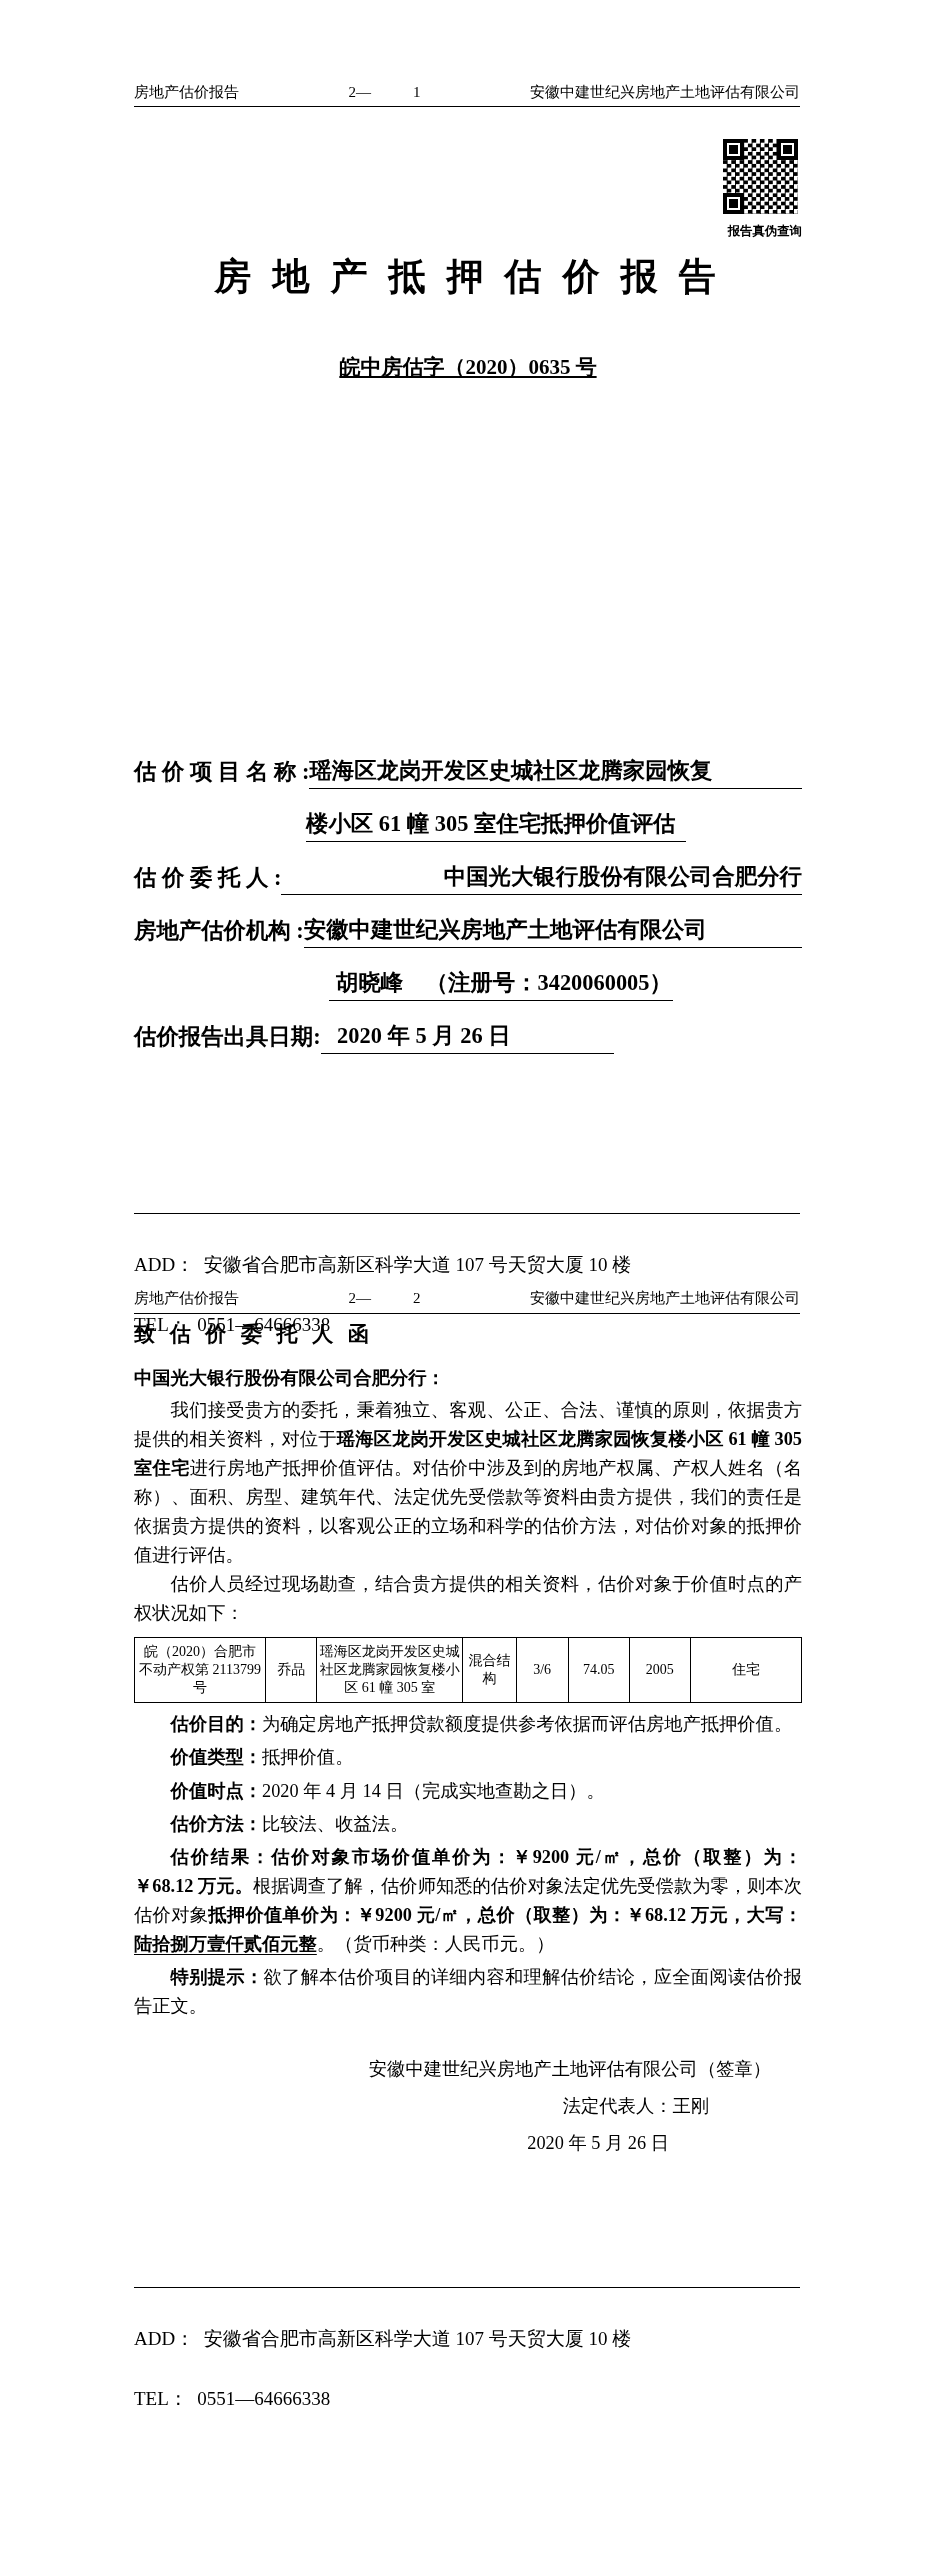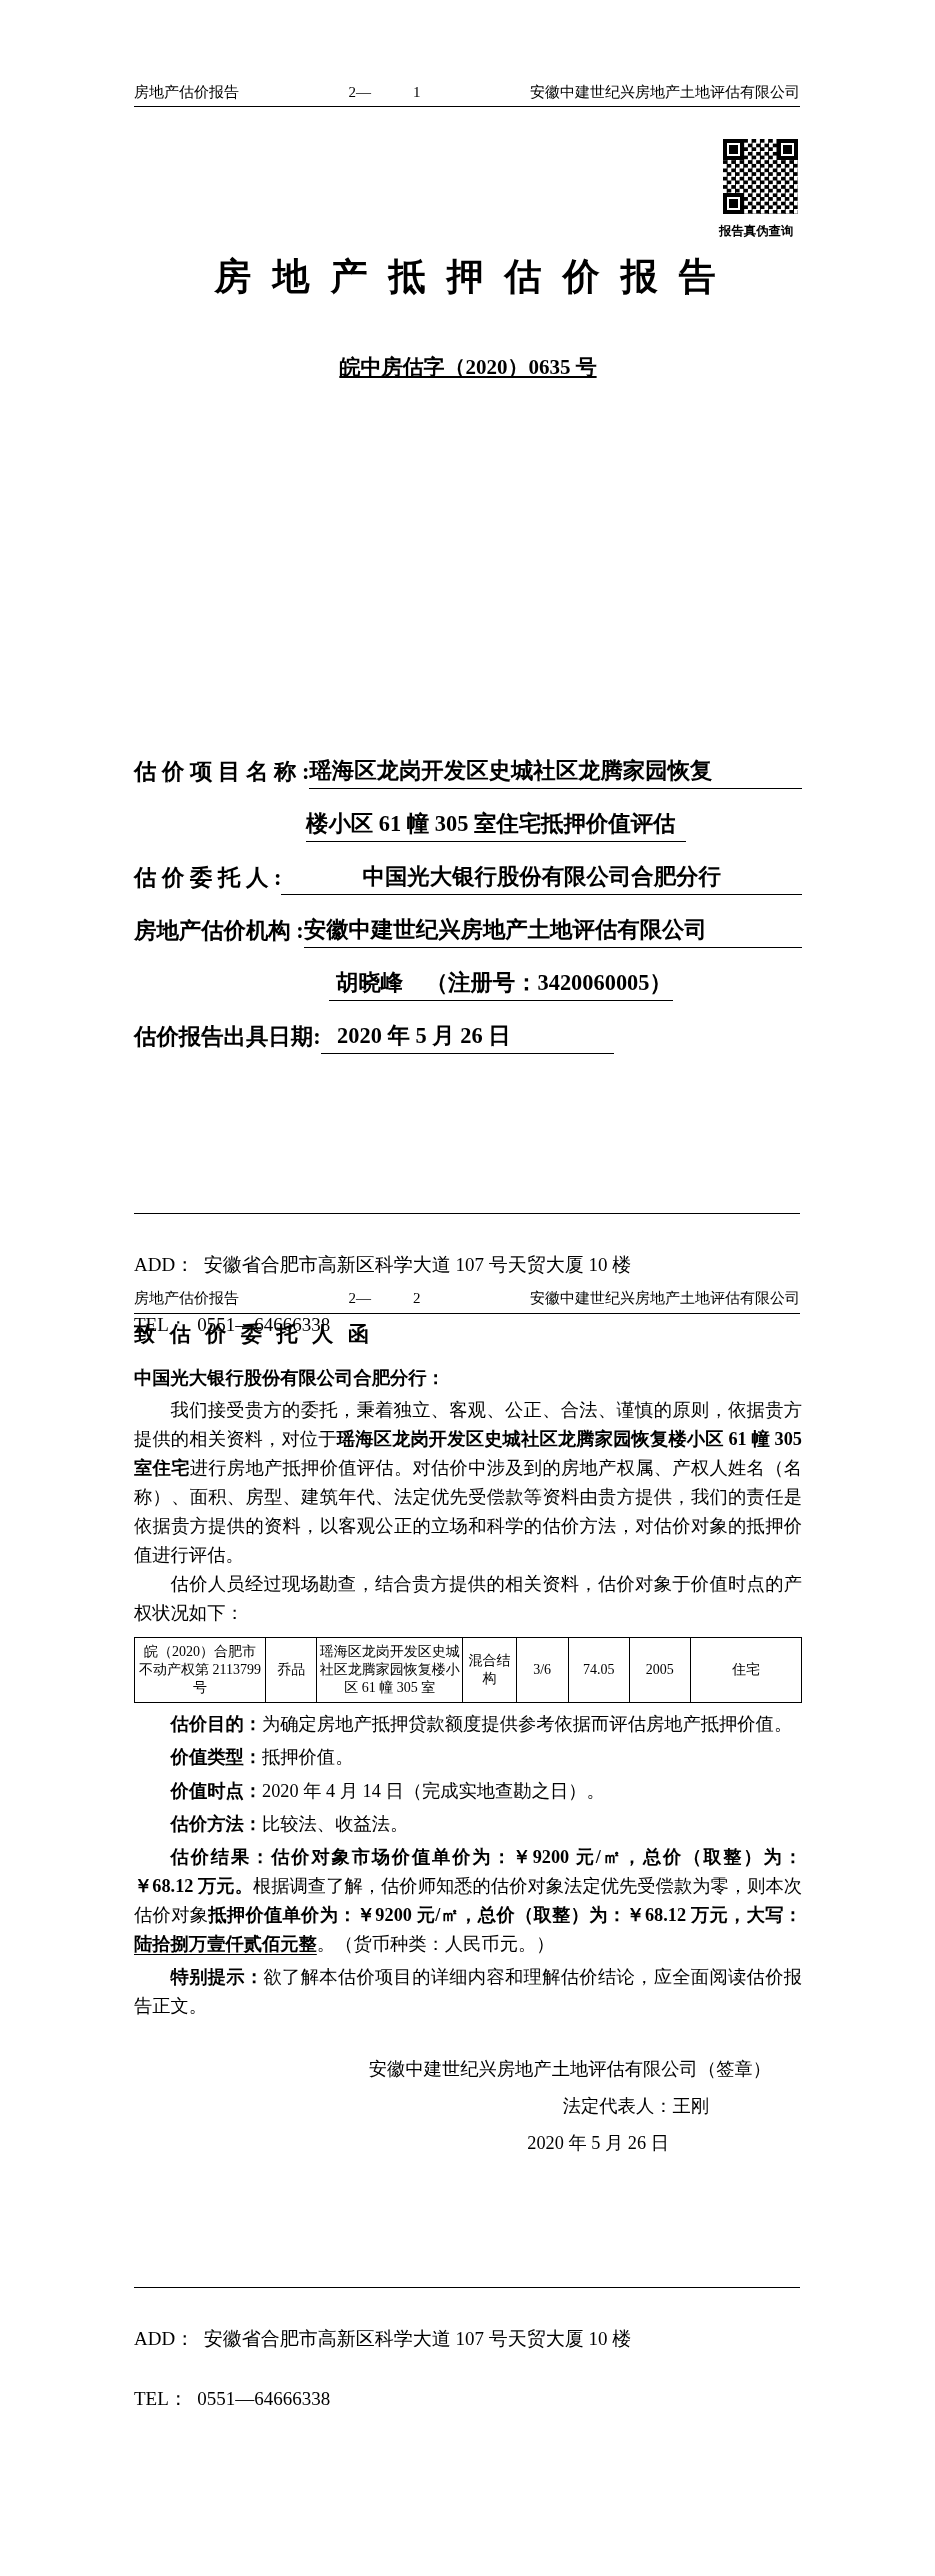--- a/index.html
+++ b/index.html
@@ -27,37 +27,37 @@
   }
   
   .qr{
     position:absolute;left:723px;top:139px;width:75px;height:75px;
     background:repeating-conic-gradient(#000 0% 25%, #fff 0% 50%);
     background-size:8.3px 8.3px;
   }
   .fp{position:absolute;width:21px;height:21px;background:#fff;border:4.7px solid #000;box-sizing:border-box;}
   .fp::after{content:"";position:absolute;inset:2.4px;background:#000;}
   .fp.tl{left:0;top:0}.fp.tr{right:0;top:0}.fp.bl{left:0;bottom:0}
-  .qr-cap{position:absolute;left:719px;top:223px;width:83px;text-align:left;
+  .qr-cap{position:absolute;left:719px;top:223px;width:83px;text-align:right;
     font-weight:700;font-size:12.4px;}
   
   .main-title{position:absolute;top:252px;left:0;width:100%;margin:0;
     text-align:center;font-size:37px;font-weight:700;letter-spacing:5.9px;white-space:pre;}
   .doc-no{position:absolute;top:353px;left:0;width:100%;
     text-align:center;font-size:21px;font-weight:700;white-space:pre;text-decoration:underline;}
   .form{position:absolute;top:736px;left:134px;width:668px;
     font-size:22.4px;font-weight:700;}
   .frow{display:flex;align-items:flex-end;height:53px;}
   .flabel{white-space:pre;padding-bottom:2.4px;}
   .fspacer{display:inline-block;}
   .fspacer.s1{width:172px;}
   .fspacer.s2{width:195px;}
   .fval{white-space:pre;border-bottom:1.8px solid #000;padding-bottom:2.4px;margin-top:16px;}
   .v-full{flex:1;}
-  .v-center{text-align:center;}
+  .v-center{text-align:right;}
   .v-fit{padding-right:10.6px;}
   .v-mid{width:337px;padding-left:7px;}
   .v-date{width:277px;padding-left:16.5px;}
   
   .letter{position:absolute;top:1320px;left:134px;width:668px;
     font-size:18.3px;line-height:29px;}
   .letter-title{font-size:21px;font-weight:700;
     letter-spacing:4.7px;margin:0 0 15.3px 0;white-space:pre;}
   .salutation{font-weight:700;margin:0 0 2.4px 0;}
   .para{text-indent:2em;text-align:justify;margin:0;}

